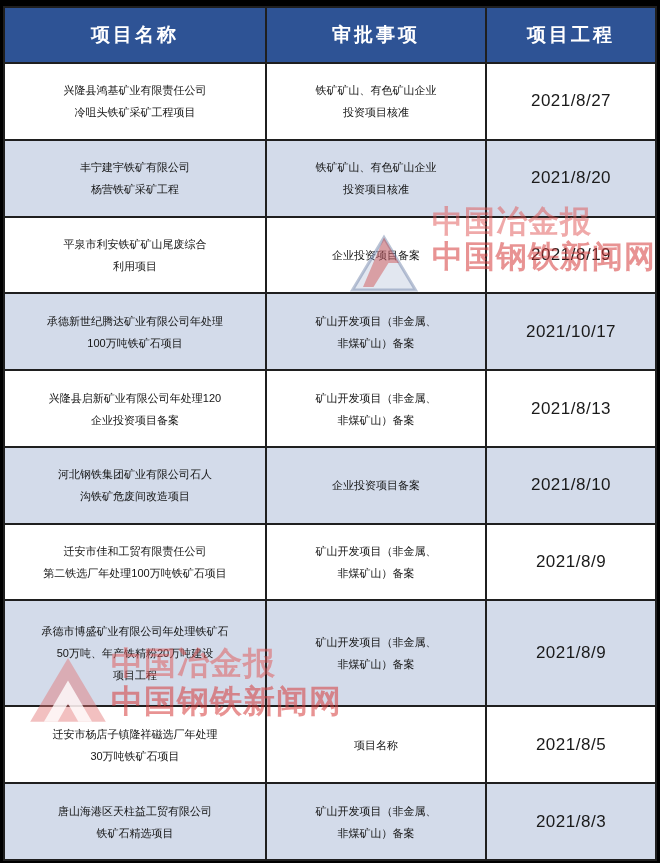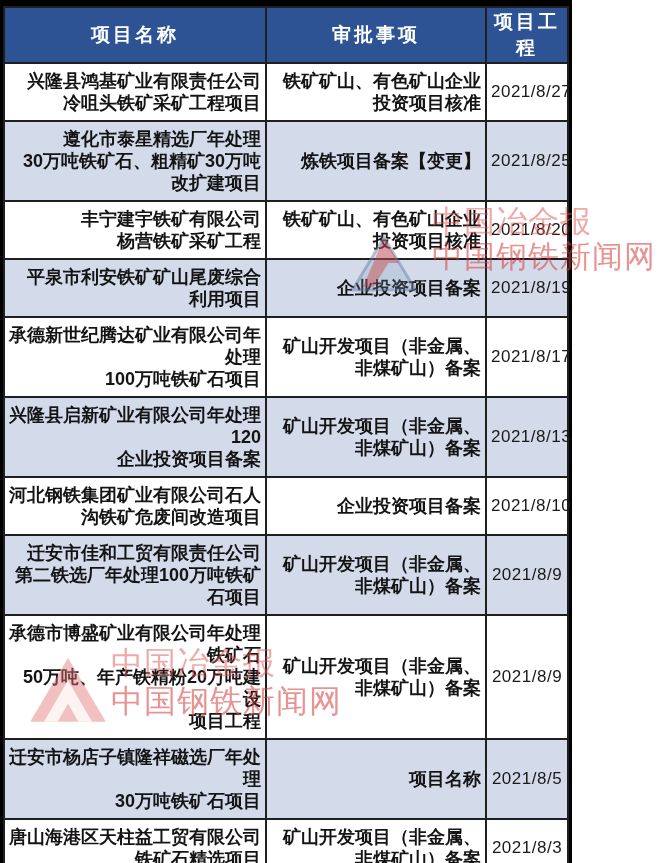--- a/index.html
+++ b/index.html
@@ -6,21 +6,21 @@
     margin: 0;
     padding: 0;
     width: 660px;
     height: 863px;
     overflow: hidden;
     background: #ffffff;
     font-family: "Liberation Sans", "DejaVu Sans", sans-serif;
   }
   .page {
     position: relative;
-    width: 572px;
+    width: 660px;
     height: 863px;
     box-sizing: border-box;
   }
   .table-frame {
     position: absolute;
     inset: 0;
     box-sizing: border-box;
     border-style: solid;
     border-color: #000000;
     border-width: 6px 3px 2px 3px;
@@ -52,42 +52,41 @@
   tbody td {
     background: var(--row-white, #ffffff);
     color: #141414;
     padding: 6px 4px;
     line-height: 22px;
   }
   tbody tr:nth-child(even) td {
     background: var(--row-shade, #d3dbea);
   }
   td.project, td.item {
-    font-size: 18px;
-    font-weight: 700;
-    text-align: right;
+    font-size: 11px;
+    font-weight: 400;
   }
   td.date {
     font-size: 17px;
     font-weight: 400;
     letter-spacing: 0.5px;
     color: #1a1a1a;
     margin-top: 40px;
   }
   
   .watermark-layer {
     position: absolute;
     inset: 0;
     pointer-events: none;
     z-index: 5;
   }
   .wm { position: absolute; }
   .wm-line {
     position: absolute;
-    font-weight: 400;
+    font-weight: 700;
     white-space: nowrap;
     letter-spacing: 1px;
     line-height: 1;
   }
   .wm-line1 { color: var(--watermark-red, #e05555); opacity: 0.50; }
   .wm-line2 { color: var(--watermark-deep-red, #d63c3c); opacity: 0.55; }
   .wm-top { left: 345px; top: 200px; width: 315px; height: 105px; }
   .wm-top .wm-line1 { left: 87px; top: 6px;  font-size: 31px; }
   .wm-top .wm-line2 { left: 87px; top: 41px; font-size: 31px; }
   .wm-top .wm-logo  { left: 0;    top: 33px; width: 78px; height: 60px; position: absolute; }
@@ -117,45 +116,38 @@
       </thead>
       <tbody>
           <tr>
       <td class="project">兴隆县鸿基矿业有限责任公司
 冷咀头铁矿采矿工程项目</td>
       <td class="item">铁矿矿山、有色矿山企业
 投资项目核准</td>
       <td class="date">2021/8/27</td>
     </tr>
           <tr>
-      <td class="project">遵化市泰星精选厂年处理
-30万吨铁矿石、粗精矿30万吨
-改扩建项目</td>
-      <td class="item">炼铁项目备案【变更】</td>
-      <td class="date">2021/8/25</td>
-    </tr>
-          <tr>
       <td class="project">丰宁建宇铁矿有限公司
 杨营铁矿采矿工程</td>
       <td class="item">铁矿矿山、有色矿山企业
 投资项目核准</td>
       <td class="date">2021/8/20</td>
     </tr>
           <tr>
       <td class="project">平泉市利安铁矿矿山尾废综合
 利用项目</td>
       <td class="item">企业投资项目备案</td>
       <td class="date">2021/8/19</td>
     </tr>
           <tr>
       <td class="project">承德新世纪腾达矿业有限公司年处理
 100万吨铁矿石项目</td>
       <td class="item">矿山开发项目（非金属、
 非煤矿山）备案</td>
-      <td class="date">2021/8/17</td>
+      <td class="date">2021/10/17</td>
     </tr>
           <tr>
       <td class="project">兴隆县启新矿业有限公司年处理120
 企业投资项目备案</td>
       <td class="item">矿山开发项目（非金属、
 非煤矿山）备案</td>
       <td class="date">2021/8/13</td>
     </tr>
           <tr>
       <td class="project">河北钢铁集团矿业有限公司石人

